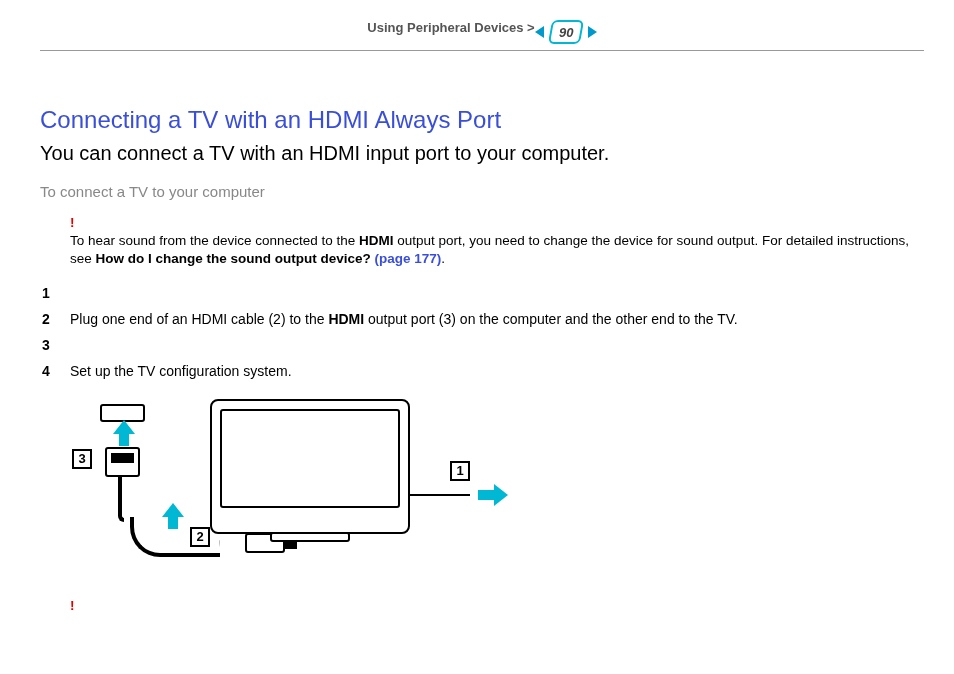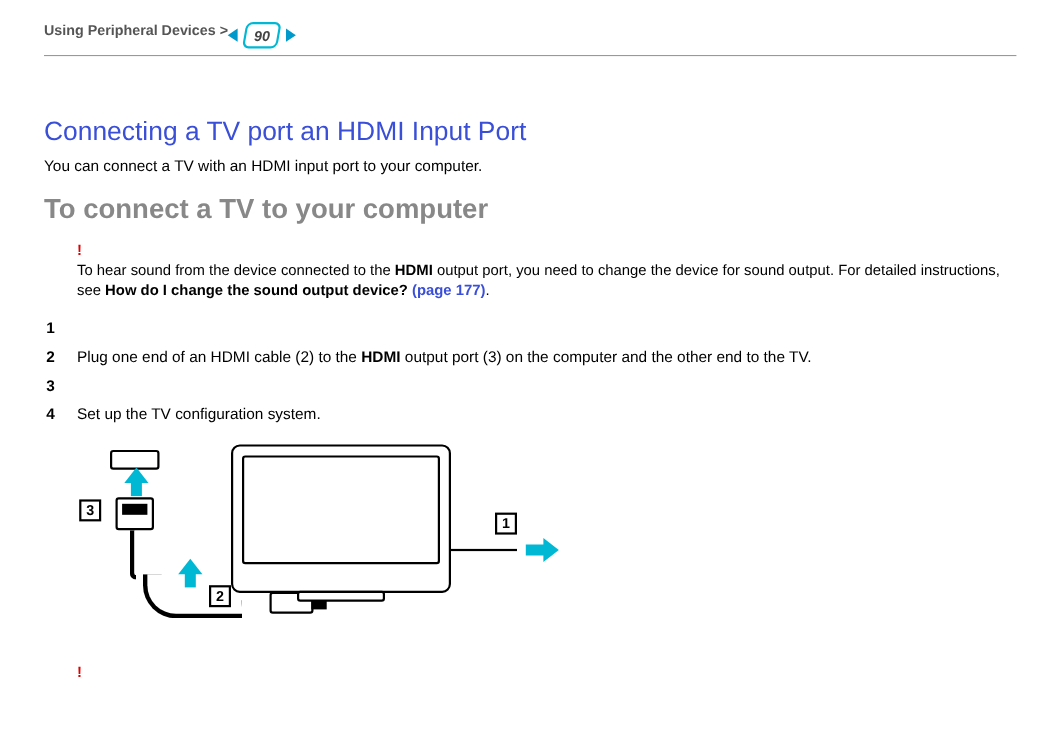--- a/index.html
+++ b/index.html
@@ -7,21 +7,21 @@
     width: 954px;
     height: 674px;
     background: #fff;
     font-family: Arial, Helvetica, sans-serif;
     color: #000;
     position: relative;
     padding: 20px 30px 30px 40px;
   }
   .header {
     display: flex;
-    justify-content: flex-start;
+    justify-content: center;
     align-items: flex-start;
     font-size: 13px;
     color: #555;
   }
   .breadcrumb .line1 { font-weight: bold; }
   .breadcrumb .line2 { font-weight: bold; margin-top: 2px; }
   .pager { display: flex; align-items: center; gap: 6px; }
   .pager .tri-left, .pager .tri-right { width: 0; height: 0; }
   .pager .tri-left {
     border-top: 6px solid transparent;
@@ -50,25 +50,25 @@
     transform: skewX(10deg);
   }
   .rule { border-top: 1px solid #999; margin-top: 6px; }
   h1 {
     color: #3a4fd8;
     font-size: 24px;
     font-weight: normal;
     margin-top: 55px;
     margin-bottom: 8px;
   }
-  .intro { font-size: 14px; margin-bottom: 18px; }
+  .intro { font-size: 20px; margin-bottom: 18px; }
   h2 {
     color: #888;
-    font-size: 25px;
-    font-weight: bold;
+    font-size: 15px;
+    font-weight: normal;
     margin-bottom: 14px;
   }
   .note-block {
     margin-left: 30px;
     font-size: 13.5px;
     line-height: 1.35;
     margin-bottom: 16px;
   }
   .note-block .bang { color: #d00; font-weight: bold; }
   .note-block .link { color: #3a4fd8; font-weight: bold; }
@@ -228,21 +228,21 @@
   <div class="pager">
     <div class="tri-left"></div>
     <div class="n-wrap">
       <span class="n">90</span>
     </div>
     <div class="tri-right"></div>
   </div>
 </div>
 <div class="rule"></div>
 
-<h1>Connecting a TV port an HDMI Input Port</h1>
+<h1>Connecting a TV with an HDMI Always Port</h1>
 <p class="intro">You can connect a TV with an HDMI input port to your computer.</p>
 <h2>To connect a TV to your computer</h2>
 
 <div class="note-block">
   <span class="bang">!</span><br>
   <span>To hear sound from the device connected to the </span><b>HDMI</b><span> output port, you need to change the device for sound output. For detailed instructions, see </span><b>How do I change the sound output device? </b><span class="link">(page 177)</span><span>.</span>
 </div>
 
 <ol>
   <li>

